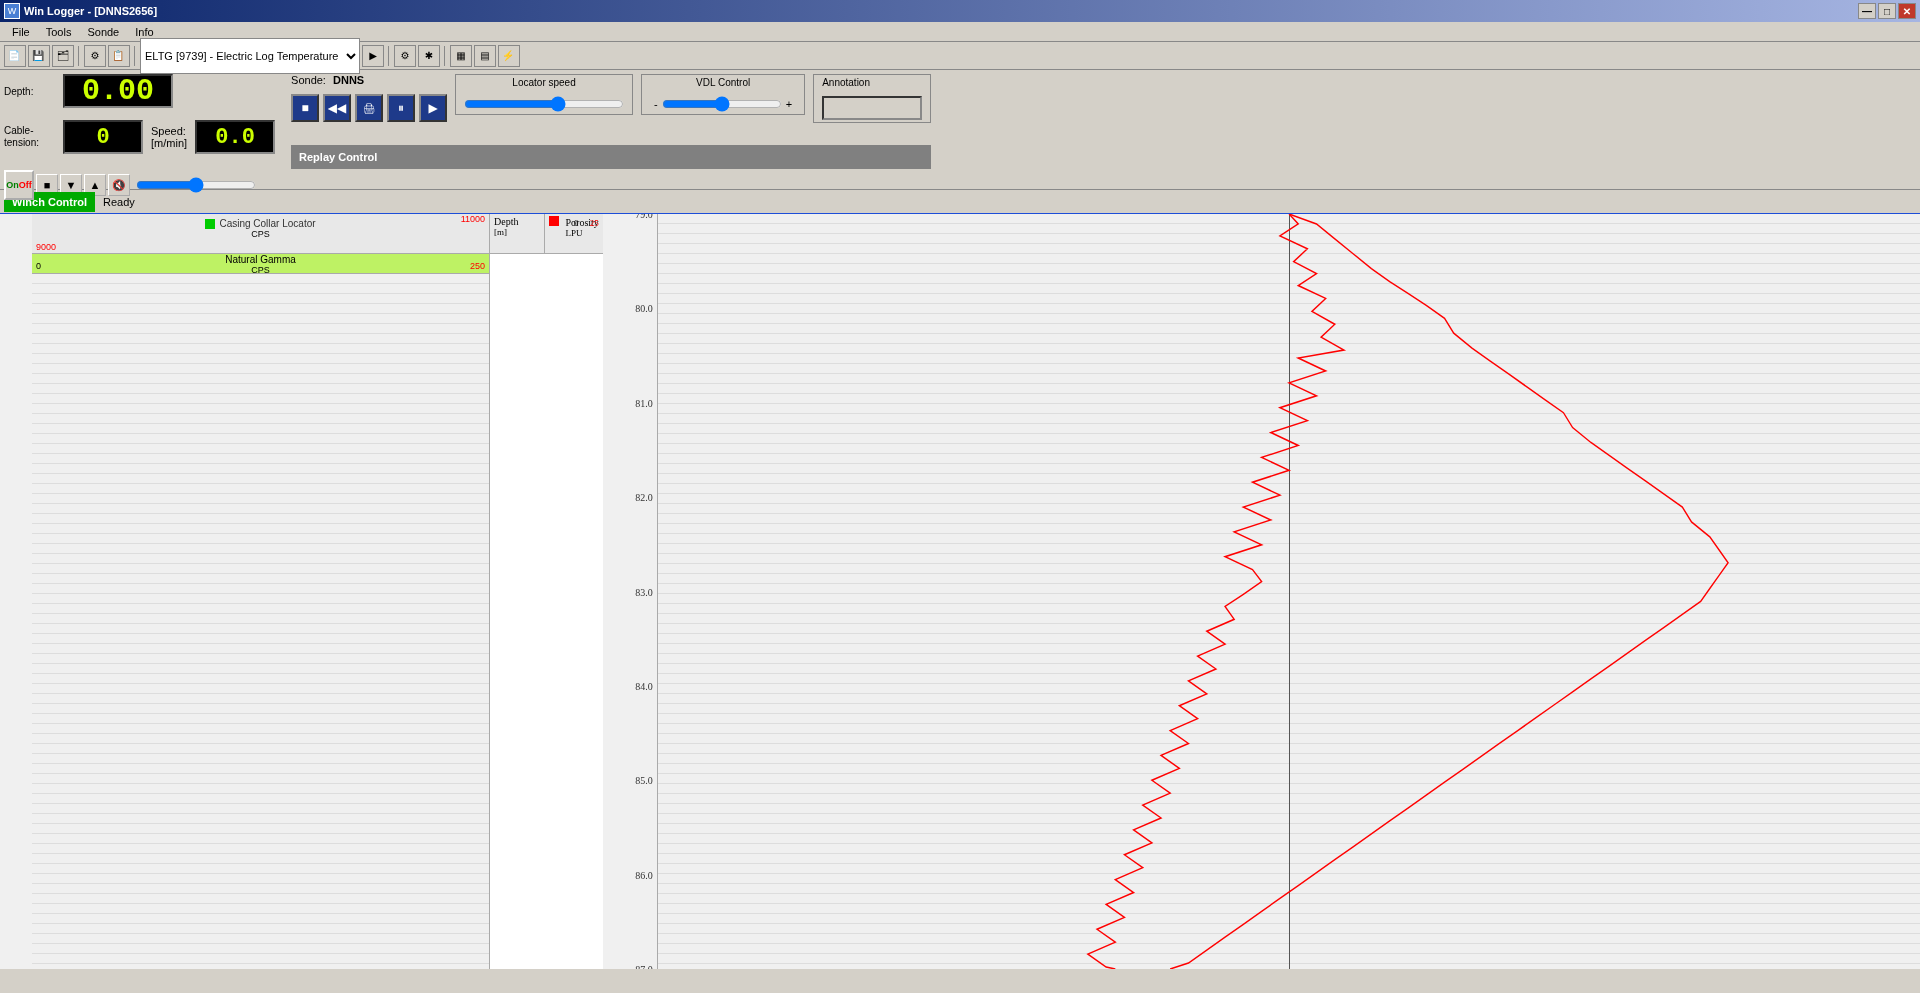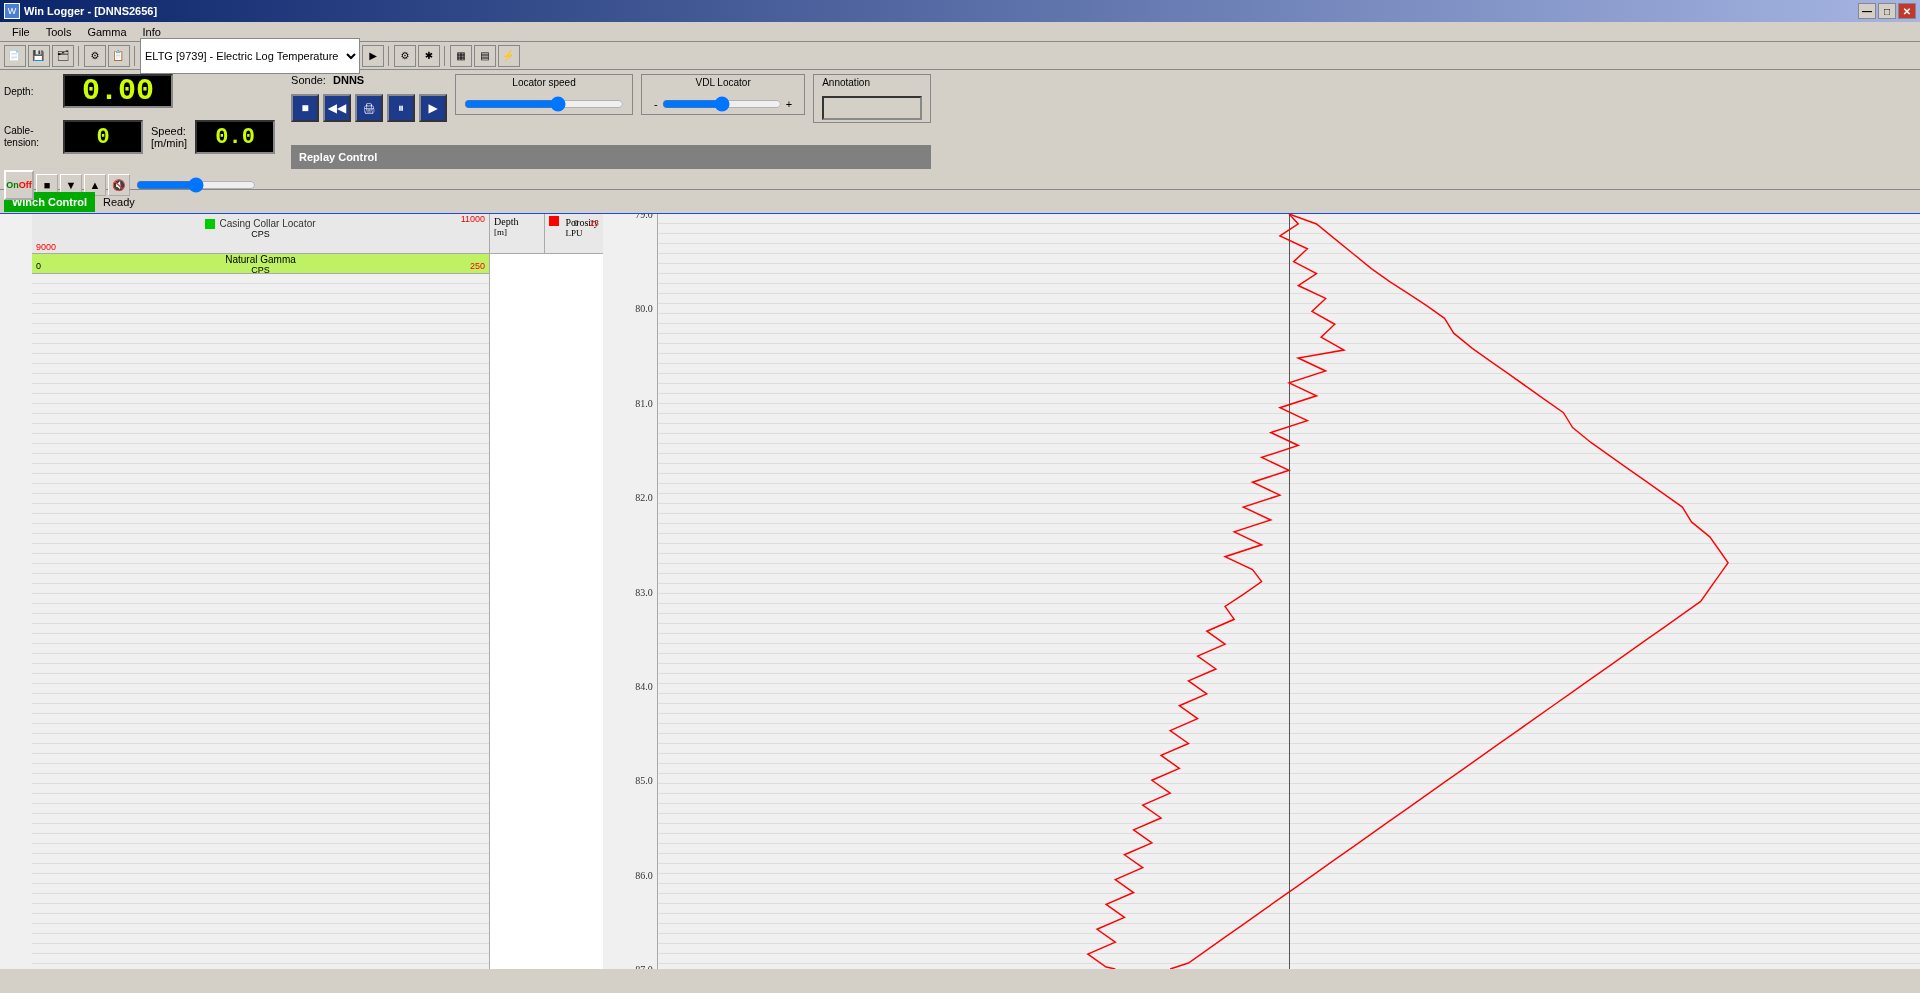--- a/index.html
+++ b/index.html
@@ -392,21 +392,21 @@
   <div id="title-bar-buttons">
     <div class="title-btn">—</div>
     <div class="title-btn">□</div>
     <div class="title-btn close-btn">✕</div>
   </div>
 </div>
 
 <div id="menu-bar">
   <span class="menu-item">File</span>
   <span class="menu-item">Tools</span>
-  <span class="menu-item">Gamma</span>
+  <span class="menu-item">Sonde</span>
   <span class="menu-item">Info</span>
 </div>
 
 <div id="toolbar">
   <div class="toolbar-btn">📄</div>
   <div class="toolbar-btn">💾</div>
   <div class="toolbar-btn">🗂</div>
   <div class="toolbar-separator"></div>
   <div class="toolbar-btn">⚙</div>
   <div class="toolbar-btn">📋</div>
@@ -470,21 +470,21 @@
           <div class="play-btn">▶</div>
         </div>
       </div>
 
       <div class="slider-section">
         <span class="slider-label">Locator speed</span>
         <input type="range" min="0" max="100" value="60" style="width: 160px; margin-top: 8px;">
       </div>
 
       <div class="vdl-section">
-        <span class="slider-label">VDL Locator</span>
+        <span class="slider-label">VDL Control</span>
         <div style="display:flex; align-items:center; gap:4px; margin-top:8px;">
           <span>-</span>
           <input type="range" min="0" max="100" value="50" style="width: 120px;">
           <span>+</span>
         </div>
       </div>
 
       <div class="annotation-section">
         <span class="slider-label">Annotation</span>
         <input type="text" class="annotation-input" style="margin-top: 8px;">

